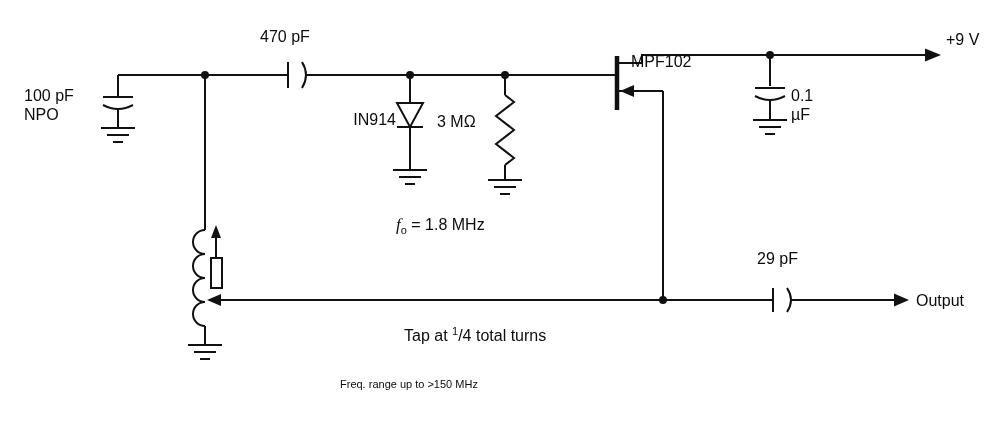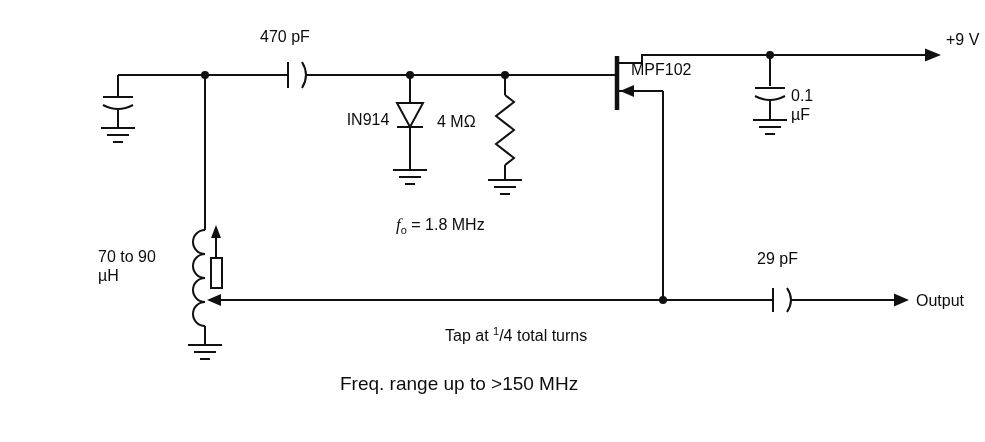--- a/index.html
+++ b/index.html
@@ -7,22 +7,22 @@
     position:relative;
     width:985px; height:442px;
     background:#ffffff;
     font-family:"Liberation Sans", sans-serif;
     color:#0c0c0c;
     overflow:hidden;
   }
   .stage svg { position:absolute; left:0; top:0; }
   .lbl { position:absolute; font-size:16px; line-height:19px; white-space:nowrap; }
   .center { text-align:left; }
-  .right { text-align:center; }
-  .note { font-size:19px; line-height:24px; }
+  .right { text-align:right; }
+  .note { font-size:11px; line-height:24px; }
   .fsym { font-family:"Liberation Serif", serif; font-style:italic; font-size:17px; }
   .fsub { font-size:11px; }
   .tsup { font-size:11px; }
 </style>
 </head>
 <body>
 
 <div class="stage">
 
   <svg width="985" height="442" viewBox="0 0 985 442">
@@ -123,50 +123,50 @@
       <g fill="#111" stroke="none">
         <circle cx="205" cy="75" r="4"></circle>
         <circle cx="410" cy="75" r="4"></circle>
         <circle cx="505" cy="75" r="4"></circle>
         <circle cx="770" cy="55" r="4"></circle>
         <circle cx="663" cy="300" r="4"></circle>
       </g>
     </g>
   </svg>
 
+  <div class="lbl center" style="left:24px; top:86px; width:78px;">
+    <div>100 pF</div>
+    <div>NPO</div>
+  </div>
 
   <div class="lbl center" style="left:260px; top:27px; width:76px;">470 pF</div>
 
   <div class="lbl right" style="left:340px; top:110px; width:56px;">IN914</div>
 
-  <div class="lbl" style="left:437px; top:112px;">4 MΩ</div>
+  <div class="lbl" style="left:437px; top:112px;">3 MΩ</div>
 
-  <div class="lbl" style="left:631px; top:60px;">MPF102</div>
+  <div class="lbl" style="left:631px; top:52px;">MPF102</div>
 
   <div class="lbl" style="left:946px; top:30px;">+9 V</div>
 
   <div class="lbl" style="left:791px; top:86px;">
     <div>0.1</div>
     <div>µF</div>
   </div>
 
-  <div class="lbl center" style="left:98px; top:247px; width:76px;">
-    <div>70 to 90</div>
-    <div>µH</div>
-  </div>
 
   <div class="lbl" style="left:396px; top:215px;text-align:center;">
     <span class="fsym">f</span><sub class="fsub">o</sub><span> = 1.8 MHz</span>
   </div>
 
   <div class="lbl" style="left:757px; top:249px;">29 pF</div>
 
   <div class="lbl" style="left:916px; top:291px;">Output</div>
 
-  <div class="lbl" style="left:404px; top:322px;margin-left:41px;">
+  <div class="lbl" style="left:404px; top:322px;">
     <span>Tap at </span><sup class="tsup">1</sup><span>/4 total turns</span>
   </div>
 
   <div class="lbl note center" style="left:340px; top:372px; width:304px;">
     <div>Freq. range up to &gt;150 MHz</div>
   </div>
 
 </div>
 
 </body></html>

